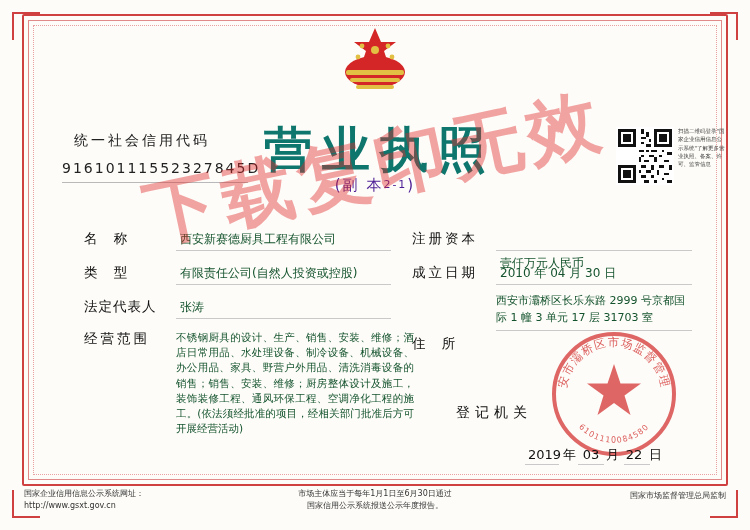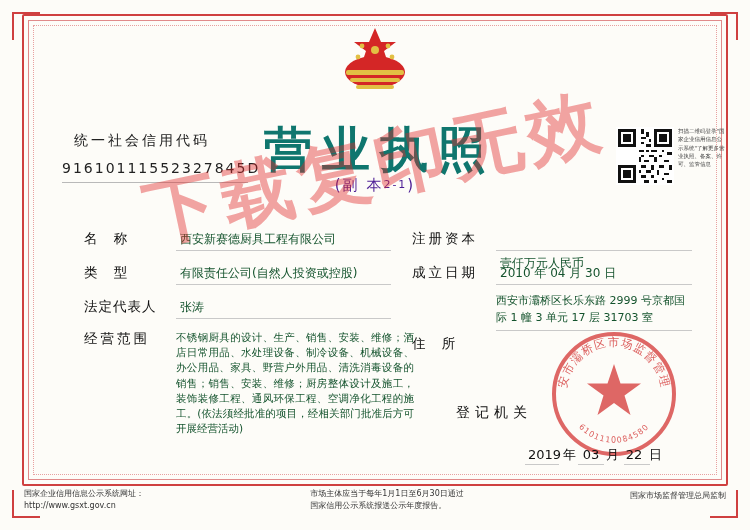--- a/index.html
+++ b/index.html
@@ -138,21 +138,21 @@
     pointer-events:none;
     white-space:nowrap;
   }
 
   
   .footer{
     position:absolute;left:0;right:0;bottom:6px;
     font-size:8px;color:#333;
   }
   .footer .f-left{position:absolute;left:24px;bottom:12px;text-align:left;line-height:1.5;}
-  .footer .f-center{position:absolute;left:50%;transform:translateX(-50%);bottom:12px;text-align:left;line-height:1.5;margin-left:12px;}
+  .footer .f-center{position:absolute;left:50%;transform:translateX(-50%);bottom:12px;text-align:center;line-height:1.5;}
   .footer .f-right{position:absolute;right:24px;bottom:22px;text-align:right;line-height:1.5;}
 </style>
 </head>
 <body>
 
 <div class="page">
 
   <div class="frame"></div>
   <div class="corner tl"></div>
   <div class="corner tr"></div>

